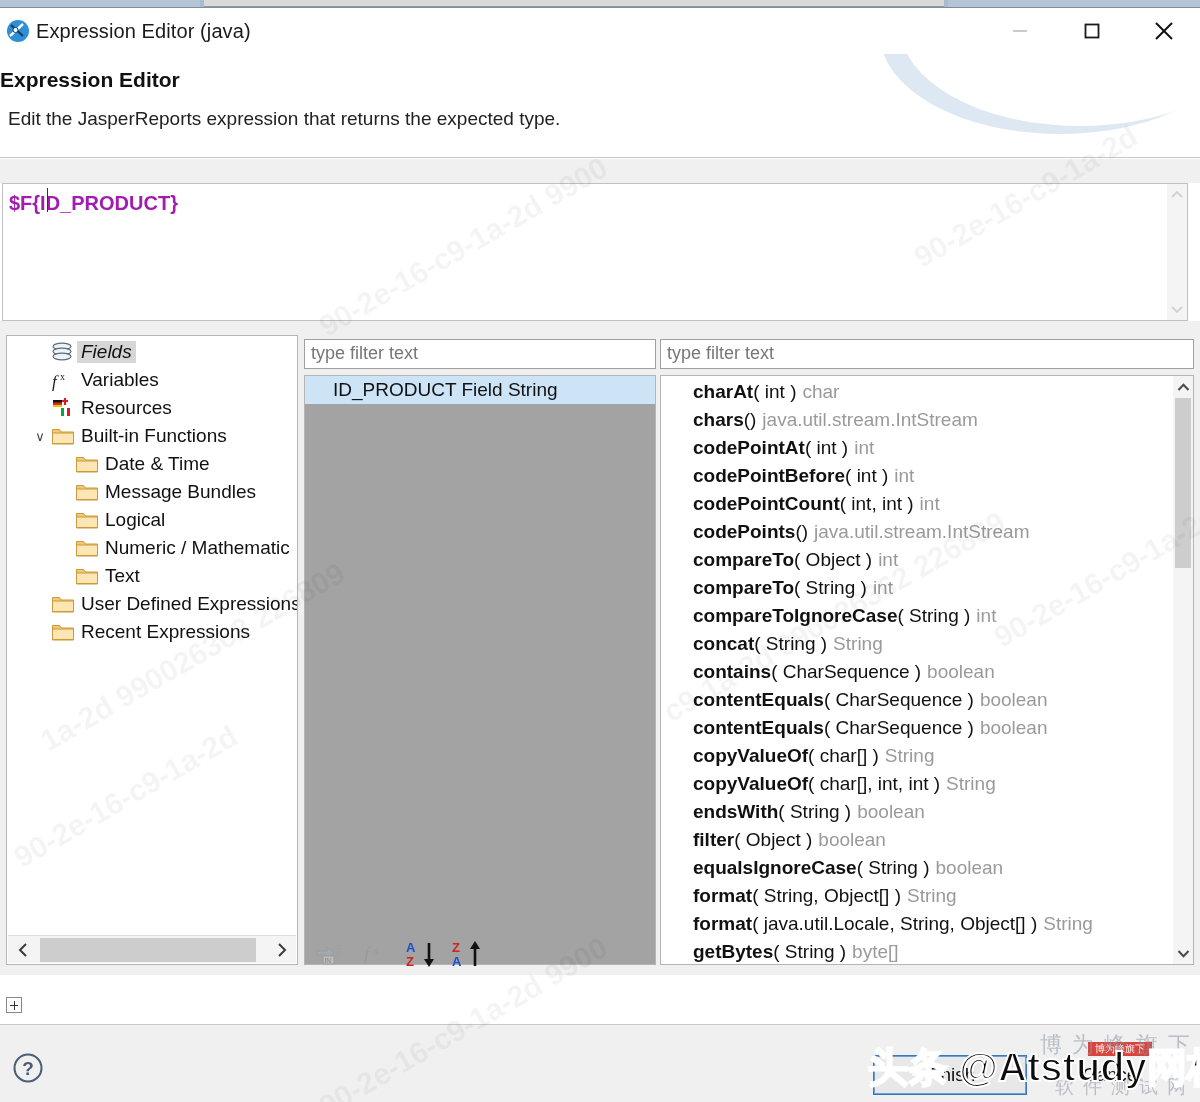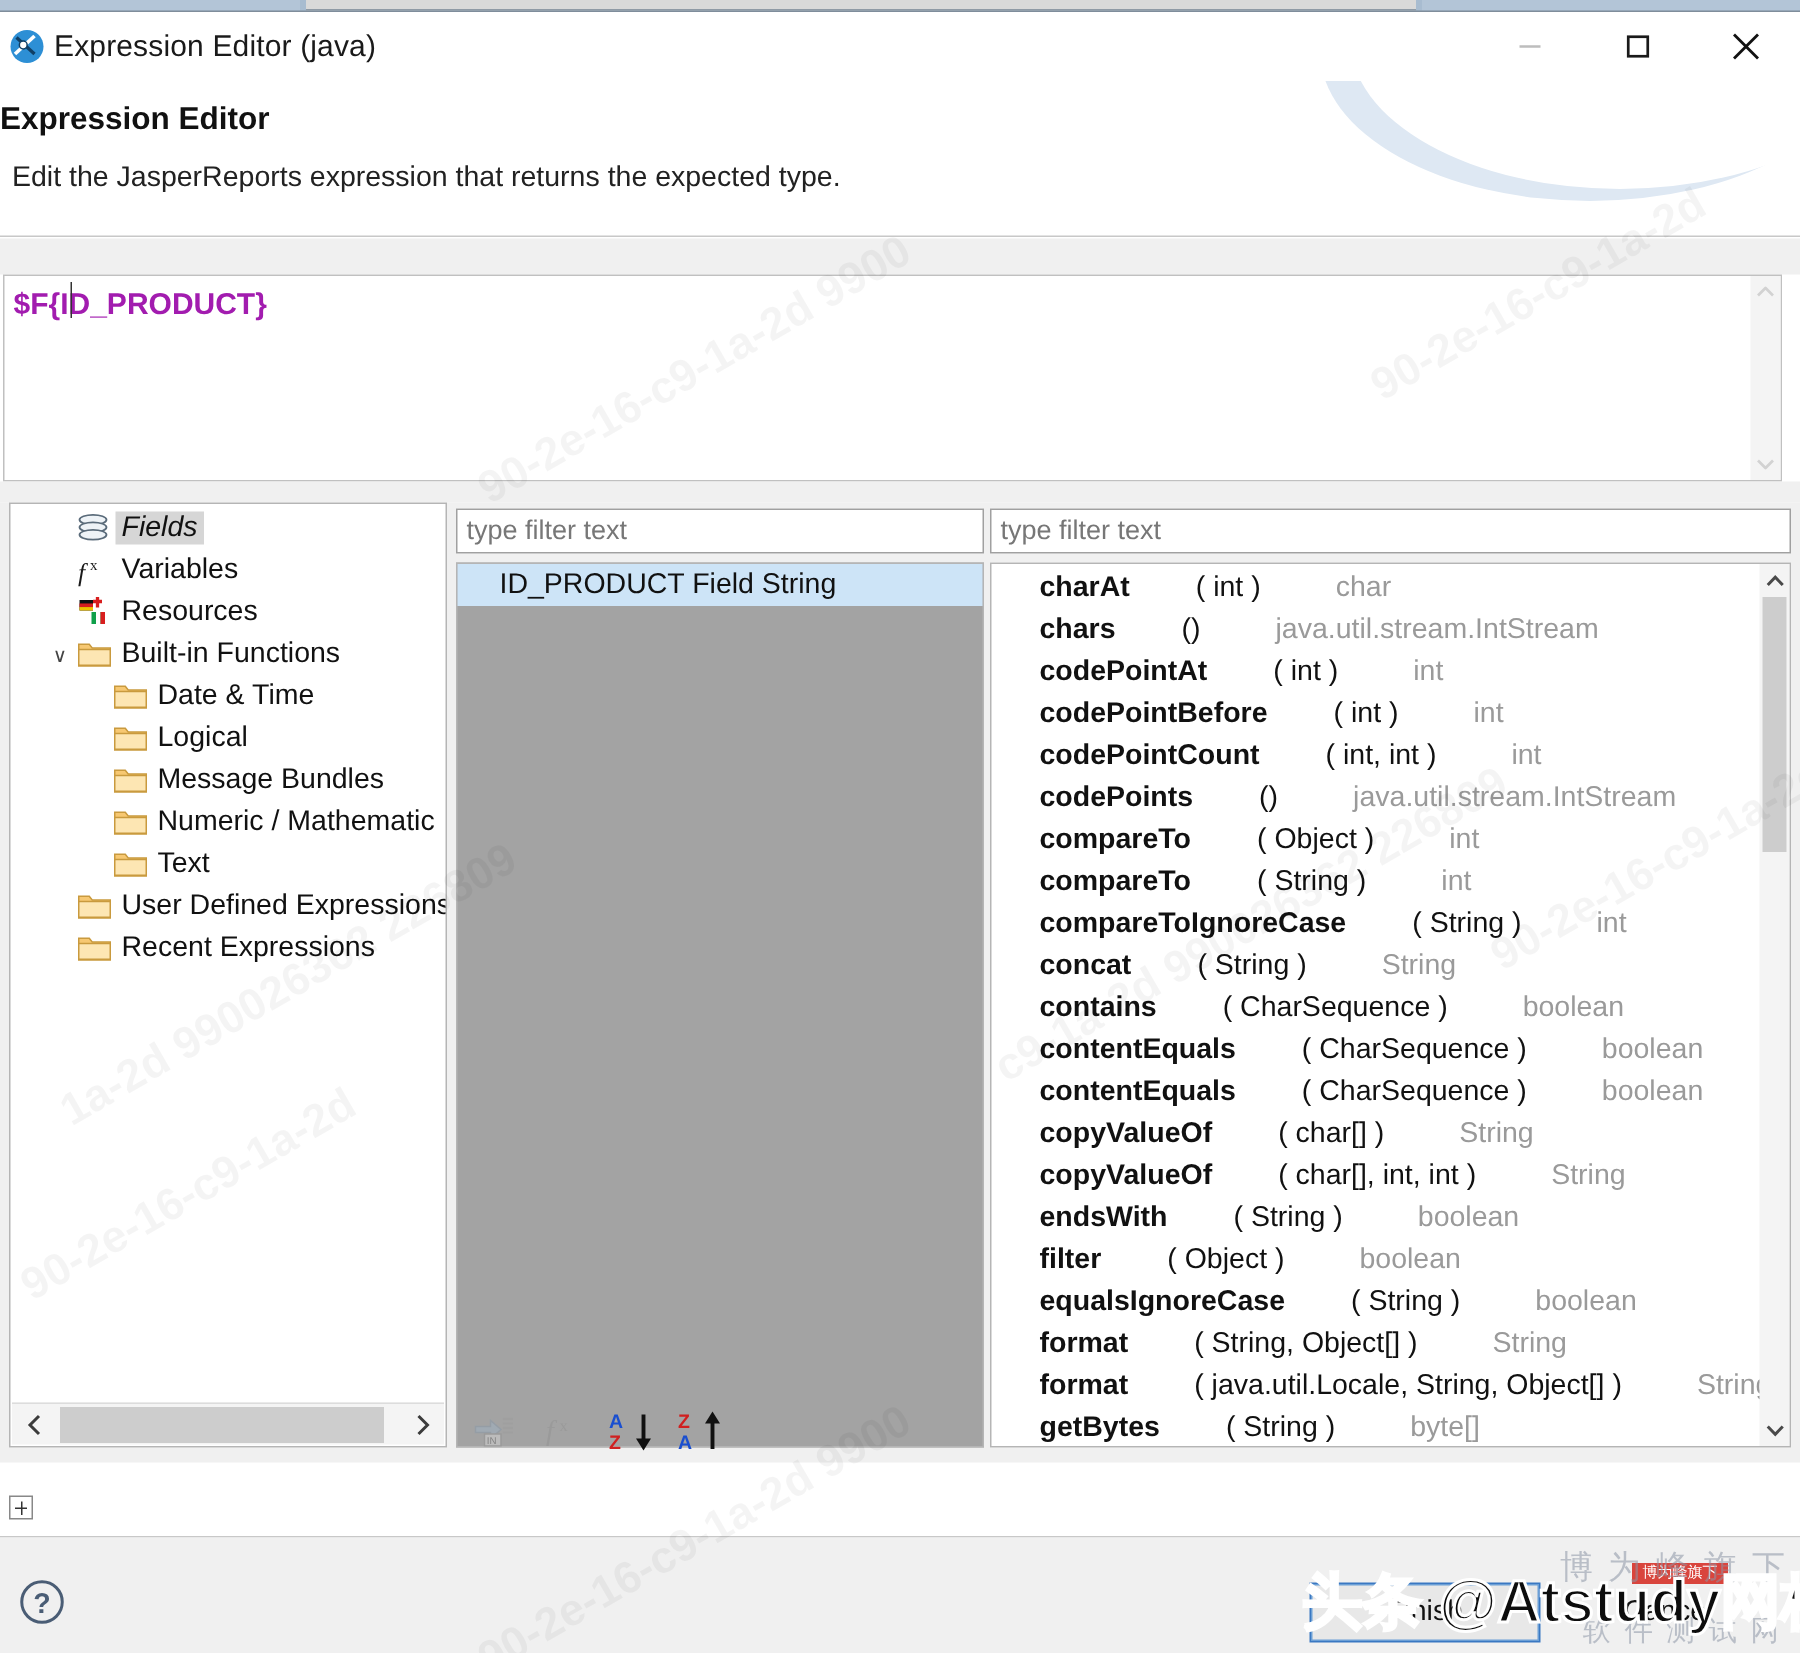--- a/index.html
+++ b/index.html
@@ -131,21 +131,21 @@
     background:#fff; border:1px solid #a0a0a0;
     font-size:18px; color:#777; padding:3px 6px;
   }
   #right-list {
     position:absolute; left:660px; top:40px; width:534px; height:590px;
     background:#fff; border:1px solid #b5b5b5; overflow:hidden;
   }
   #right-inner { position:absolute; left:0; top:2px; width:512px; }
   .mrow {
     height:28px; display:flex; align-items:center; padding-left:32px;
-    font-size:19px; white-space:nowrap;gap:44px;
+    font-size:19px; white-space:nowrap;
   }
   .mname { font-weight:bold; color:#111; }
   .mparm { color:#111; }
   .mret  { color:#9a9a9a; padding-left:6px; }
 
   
   #valclass {
     position:absolute; top:985px; left:0; width:1200px; height:40px;
     background:#ffffff; border-bottom:1px solid #c8c8c8;
   }
@@ -311,29 +311,29 @@
               <path d="M1.5 8 h21 v10.5 h-21 z" fill="#fde6b3" stroke="#c99a3e" stroke-width="1"></path>
             </svg></span>
           <span class="tlabel">Date &amp; Time</span>
         </div>
         <div class="tnode ind2">
           <span class="twist"></span>
           <span class="ticon"><svg width="24" height="22" viewBox="0 0 24 22">
               <path d="M1.5 4.5 h7 l2 2.5 h12 v12 h-21 z" fill="#f7c872" stroke="#c99a3e" stroke-width="1"></path>
               <path d="M1.5 8 h21 v10.5 h-21 z" fill="#fde6b3" stroke="#c99a3e" stroke-width="1"></path>
             </svg></span>
+          <span class="tlabel">Message Bundles</span>
+        </div>
+        <div class="tnode ind2">
+          <span class="twist"></span>
+          <span class="ticon"><svg width="24" height="22" viewBox="0 0 24 22">
+              <path d="M1.5 4.5 h7 l2 2.5 h12 v12 h-21 z" fill="#f7c872" stroke="#c99a3e" stroke-width="1"></path>
+              <path d="M1.5 8 h21 v10.5 h-21 z" fill="#fde6b3" stroke="#c99a3e" stroke-width="1"></path>
+            </svg></span>
           <span class="tlabel">Logical</span>
-        </div>
-        <div class="tnode ind2">
-          <span class="twist"></span>
-          <span class="ticon"><svg width="24" height="22" viewBox="0 0 24 22">
-              <path d="M1.5 4.5 h7 l2 2.5 h12 v12 h-21 z" fill="#f7c872" stroke="#c99a3e" stroke-width="1"></path>
-              <path d="M1.5 8 h21 v10.5 h-21 z" fill="#fde6b3" stroke="#c99a3e" stroke-width="1"></path>
-            </svg></span>
-          <span class="tlabel">Message Bundles</span>
         </div>
         <div class="tnode ind2">
           <span class="twist"></span>
           <span class="ticon"><svg width="24" height="22" viewBox="0 0 24 22">
               <path d="M1.5 4.5 h7 l2 2.5 h12 v12 h-21 z" fill="#f7c872" stroke="#c99a3e" stroke-width="1"></path>
               <path d="M1.5 8 h21 v10.5 h-21 z" fill="#fde6b3" stroke="#c99a3e" stroke-width="1"></path>
             </svg></span>
           <span class="tlabel">Numeric / Mathematic</span>
         </div>
         <div class="tnode ind2">

